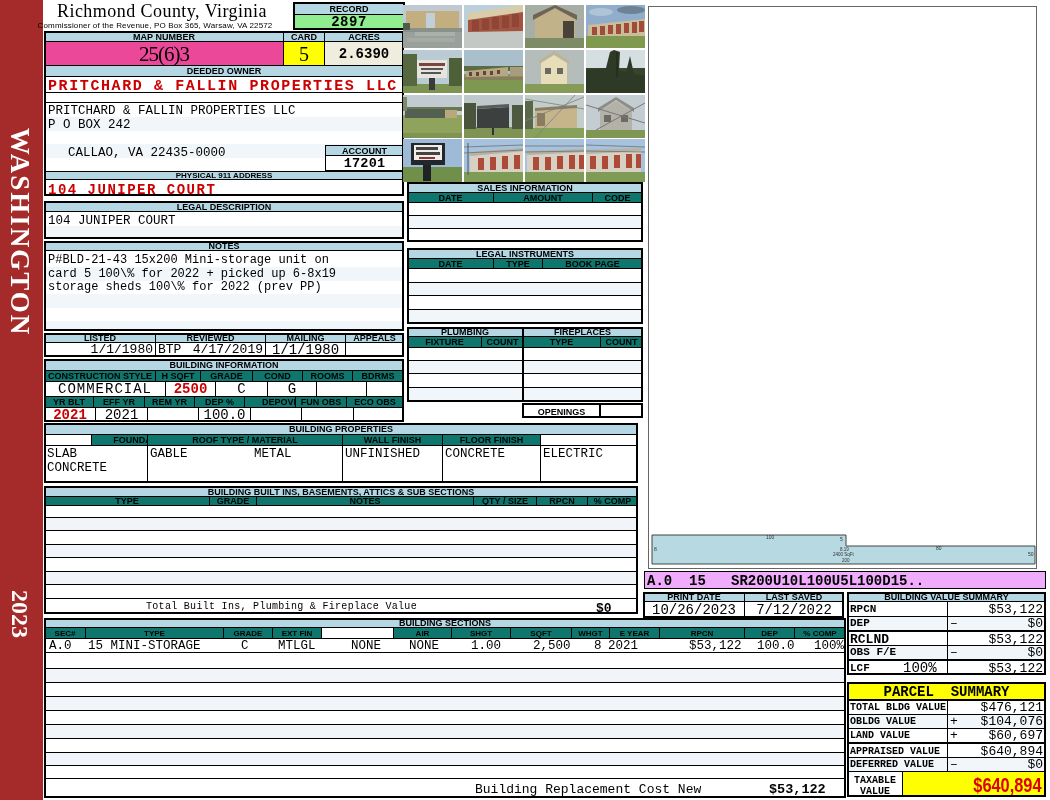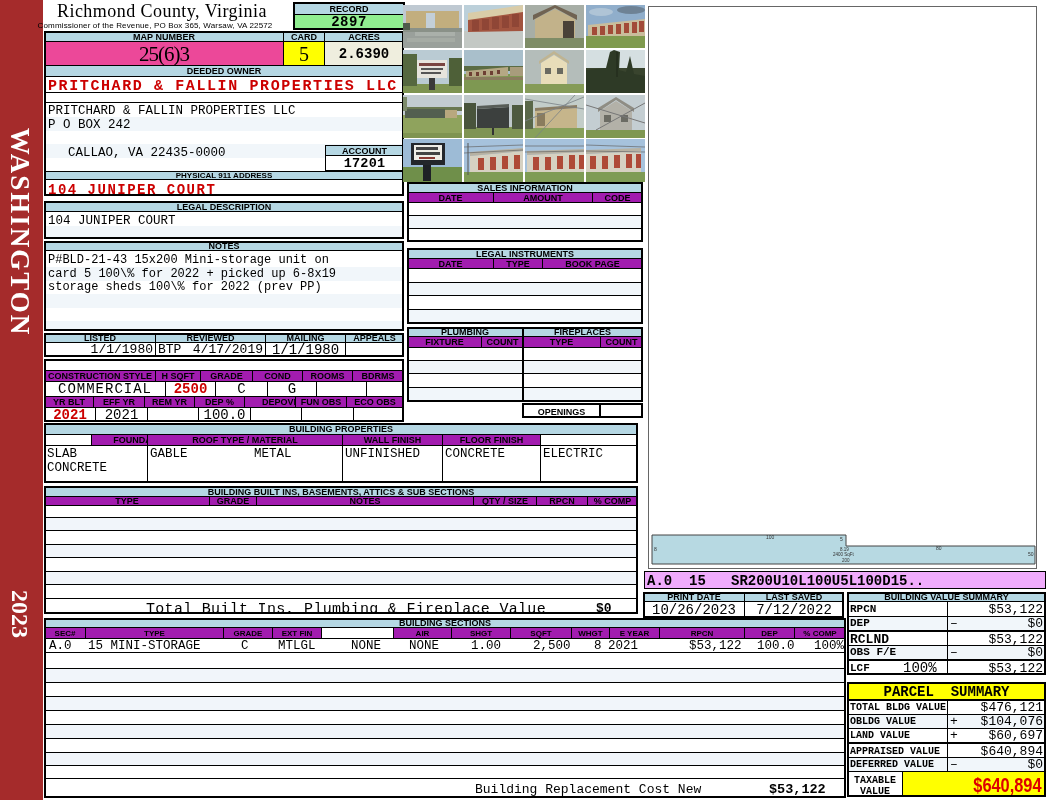--- a/index.html
+++ b/index.html
@@ -3,21 +3,21 @@
 <meta charset="utf-8">
 <style>
 html,body{margin:0;padding:0;}
 #page{position:relative;width:1050px;height:800px;background:#fff;overflow:hidden;
   font-family:"Liberation Mono",monospace;}
 .abs{position:absolute;}
 .bb{box-sizing:border-box;}
 .hdr{position:absolute;box-sizing:border-box;background:#B5D7E3;border:1px solid #000;
   font-family:"Liberation Sans",sans-serif;font-weight:bold;font-size:9px;
   text-align:center;color:#000;overflow:hidden;}
-.whdr{position:absolute;box-sizing:border-box;background:#a21caf;border:1px solid #000;
+.whdr{position:absolute;box-sizing:border-box;background:#0f766e;border:1px solid #000;
   font-family:"Liberation Sans",sans-serif;font-weight:bold;font-size:9px;
   text-align:center;color:#000;overflow:hidden;}
 .cell{position:absolute;box-sizing:border-box;border:1px solid #000;background:#fff;overflow:hidden;}
 .tint{background:#F1F6FA;}
 .red{color:#CC0000;}
 .frame{position:absolute;box-sizing:border-box;border:2px solid #000;background:transparent;pointer-events:none;}
 </style>
 </head>
 <body>
 <div id="page">
@@ -93,20 +93,21 @@
 <div class="hdr" style="left:345px;top:333px;width:59px;height:10px;line-height:9px;">APPEALS</div>
 <div class="cell" style="left:44px;top:342px;width:112px;height:15px;font-size:13px;text-align:right;line-height:14px;padding-right:2px;">1/1/1980</div>
 <div class="cell" style="left:155px;top:342px;width:111px;height:15px;font-size:13px;line-height:14px;">
       <span class="abs" style="left:2px;">BTP</span>
       <span class="abs" style="right:2px;">4/17/2019</span>
     </div>
 <div class="cell" style="left:265px;top:342px;width:81px;height:15px;font-size:14px;text-align:center;line-height:14px;">1/1/1980</div>
 <div class="cell" style="left:345px;top:342px;width:59px;height:15px;"></div>
 <div class="frame" style="left:44px;top:333px;width:360px;height:24px;"></div>
 
+<div class="hdr" style="left:44px;top:359px;width:360px;height:12px;line-height:11px;">BUILDING INFORMATION</div>
 <div class="whdr" style="left:44px;top:370px;width:112px;height:12px;line-height:11px;">CONSTRUCTION STYLE</div>
 <div class="whdr" style="left:155px;top:370px;width:46px;height:12px;line-height:11px;">H SQFT</div>
 <div class="whdr" style="left:200px;top:370px;width:53px;height:12px;line-height:11px;">GRADE</div>
 <div class="whdr" style="left:252px;top:370px;width:51px;height:12px;line-height:11px;">COND</div>
 <div class="whdr" style="left:302px;top:370px;width:51px;height:12px;line-height:11px;">ROOMS</div>
 <div class="whdr" style="left:352px;top:370px;width:52px;height:12px;line-height:11px;">BDRMS</div>
 <div class="cell" style="left:44px;top:381px;width:122px;height:16px;font-size:14px;text-align:center;line-height:15px;letter-spacing:1px;">COMMERCIAL</div>
 <div class="cell" style="left:165px;top:381px;width:51px;height:16px;font-size:14px;font-weight:bold;color:#CC0000;text-align:center;line-height:15px;">2500</div>
 <div class="cell" style="left:215px;top:381px;width:53px;height:16px;font-size:14px;text-align:center;line-height:15px;">C</div>
 <div class="cell" style="left:267px;top:381px;width:50px;height:16px;font-size:14px;text-align:center;line-height:15px;">G</div>
@@ -149,21 +150,21 @@
 <div class="whdr" style="left:536px;top:496px;width:52px;height:10px;line-height:9px;">RPCN</div>
 <div class="whdr" style="left:587px;top:496px;width:51px;height:10px;line-height:9px;">% COMP</div>
 <div class="cell" style="left:44px;top:505px;width:594px;height:13px;"></div>
 <div class="cell" style="left:44px;top:517px;width:594px;height:14px;background:#F1F5FA;"></div>
 <div class="cell" style="left:44px;top:530px;width:594px;height:15px;"></div>
 <div class="cell" style="left:44px;top:544px;width:594px;height:14px;background:#F1F5FA;"></div>
 <div class="cell" style="left:44px;top:557px;width:594px;height:15px;"></div>
 <div class="cell" style="left:44px;top:571px;width:594px;height:14px;background:#F1F5FA;"></div>
 <div class="cell" style="left:44px;top:584px;width:594px;height:15px;"></div>
 <div class="cell" style="left:44px;top:598px;width:594px;height:16px;">
-  <div class="abs" style="left:101px;top:2px;font-size:15px;letter-spacing:0.3px;text-align:center;">Total Built Ins, Plumbing &amp; Fireplace Value</div>
+  <div class="abs" style="left:101px;top:2px;font-size:10px;letter-spacing:0.3px;text-align:center;">Total Built Ins, Plumbing &amp; Fireplace Value</div>
   <div class="abs" style="left:551px;top:2px;font-size:13px;font-weight:bold;">$0</div>
 </div>
 <div class="frame" style="left:44px;top:486px;width:594px;height:128px;"></div>
 
 <div class="hdr" style="left:44px;top:618px;width:802px;height:10px;line-height:9px;">BUILDING SECTIONS</div>
 <div class="whdr" style="left:44px;top:627px;width:42px;height:12px;line-height:11px;font-size:8px;">SEC#</div>
 <div class="whdr" style="left:85px;top:627px;width:139px;height:12px;line-height:11px;font-size:8px;">TYPE</div>
 <div class="whdr" style="left:223px;top:627px;width:50px;height:12px;line-height:11px;font-size:8px;">GRADE</div>
 <div class="whdr" style="left:272px;top:627px;width:50px;height:12px;line-height:11px;font-size:8px;">EXT FIN</div>
 <div class="whdr" style="left:321px;top:660px;width:73px;height:12px;line-height:11px;font-size:8px;">HEAT</div>

